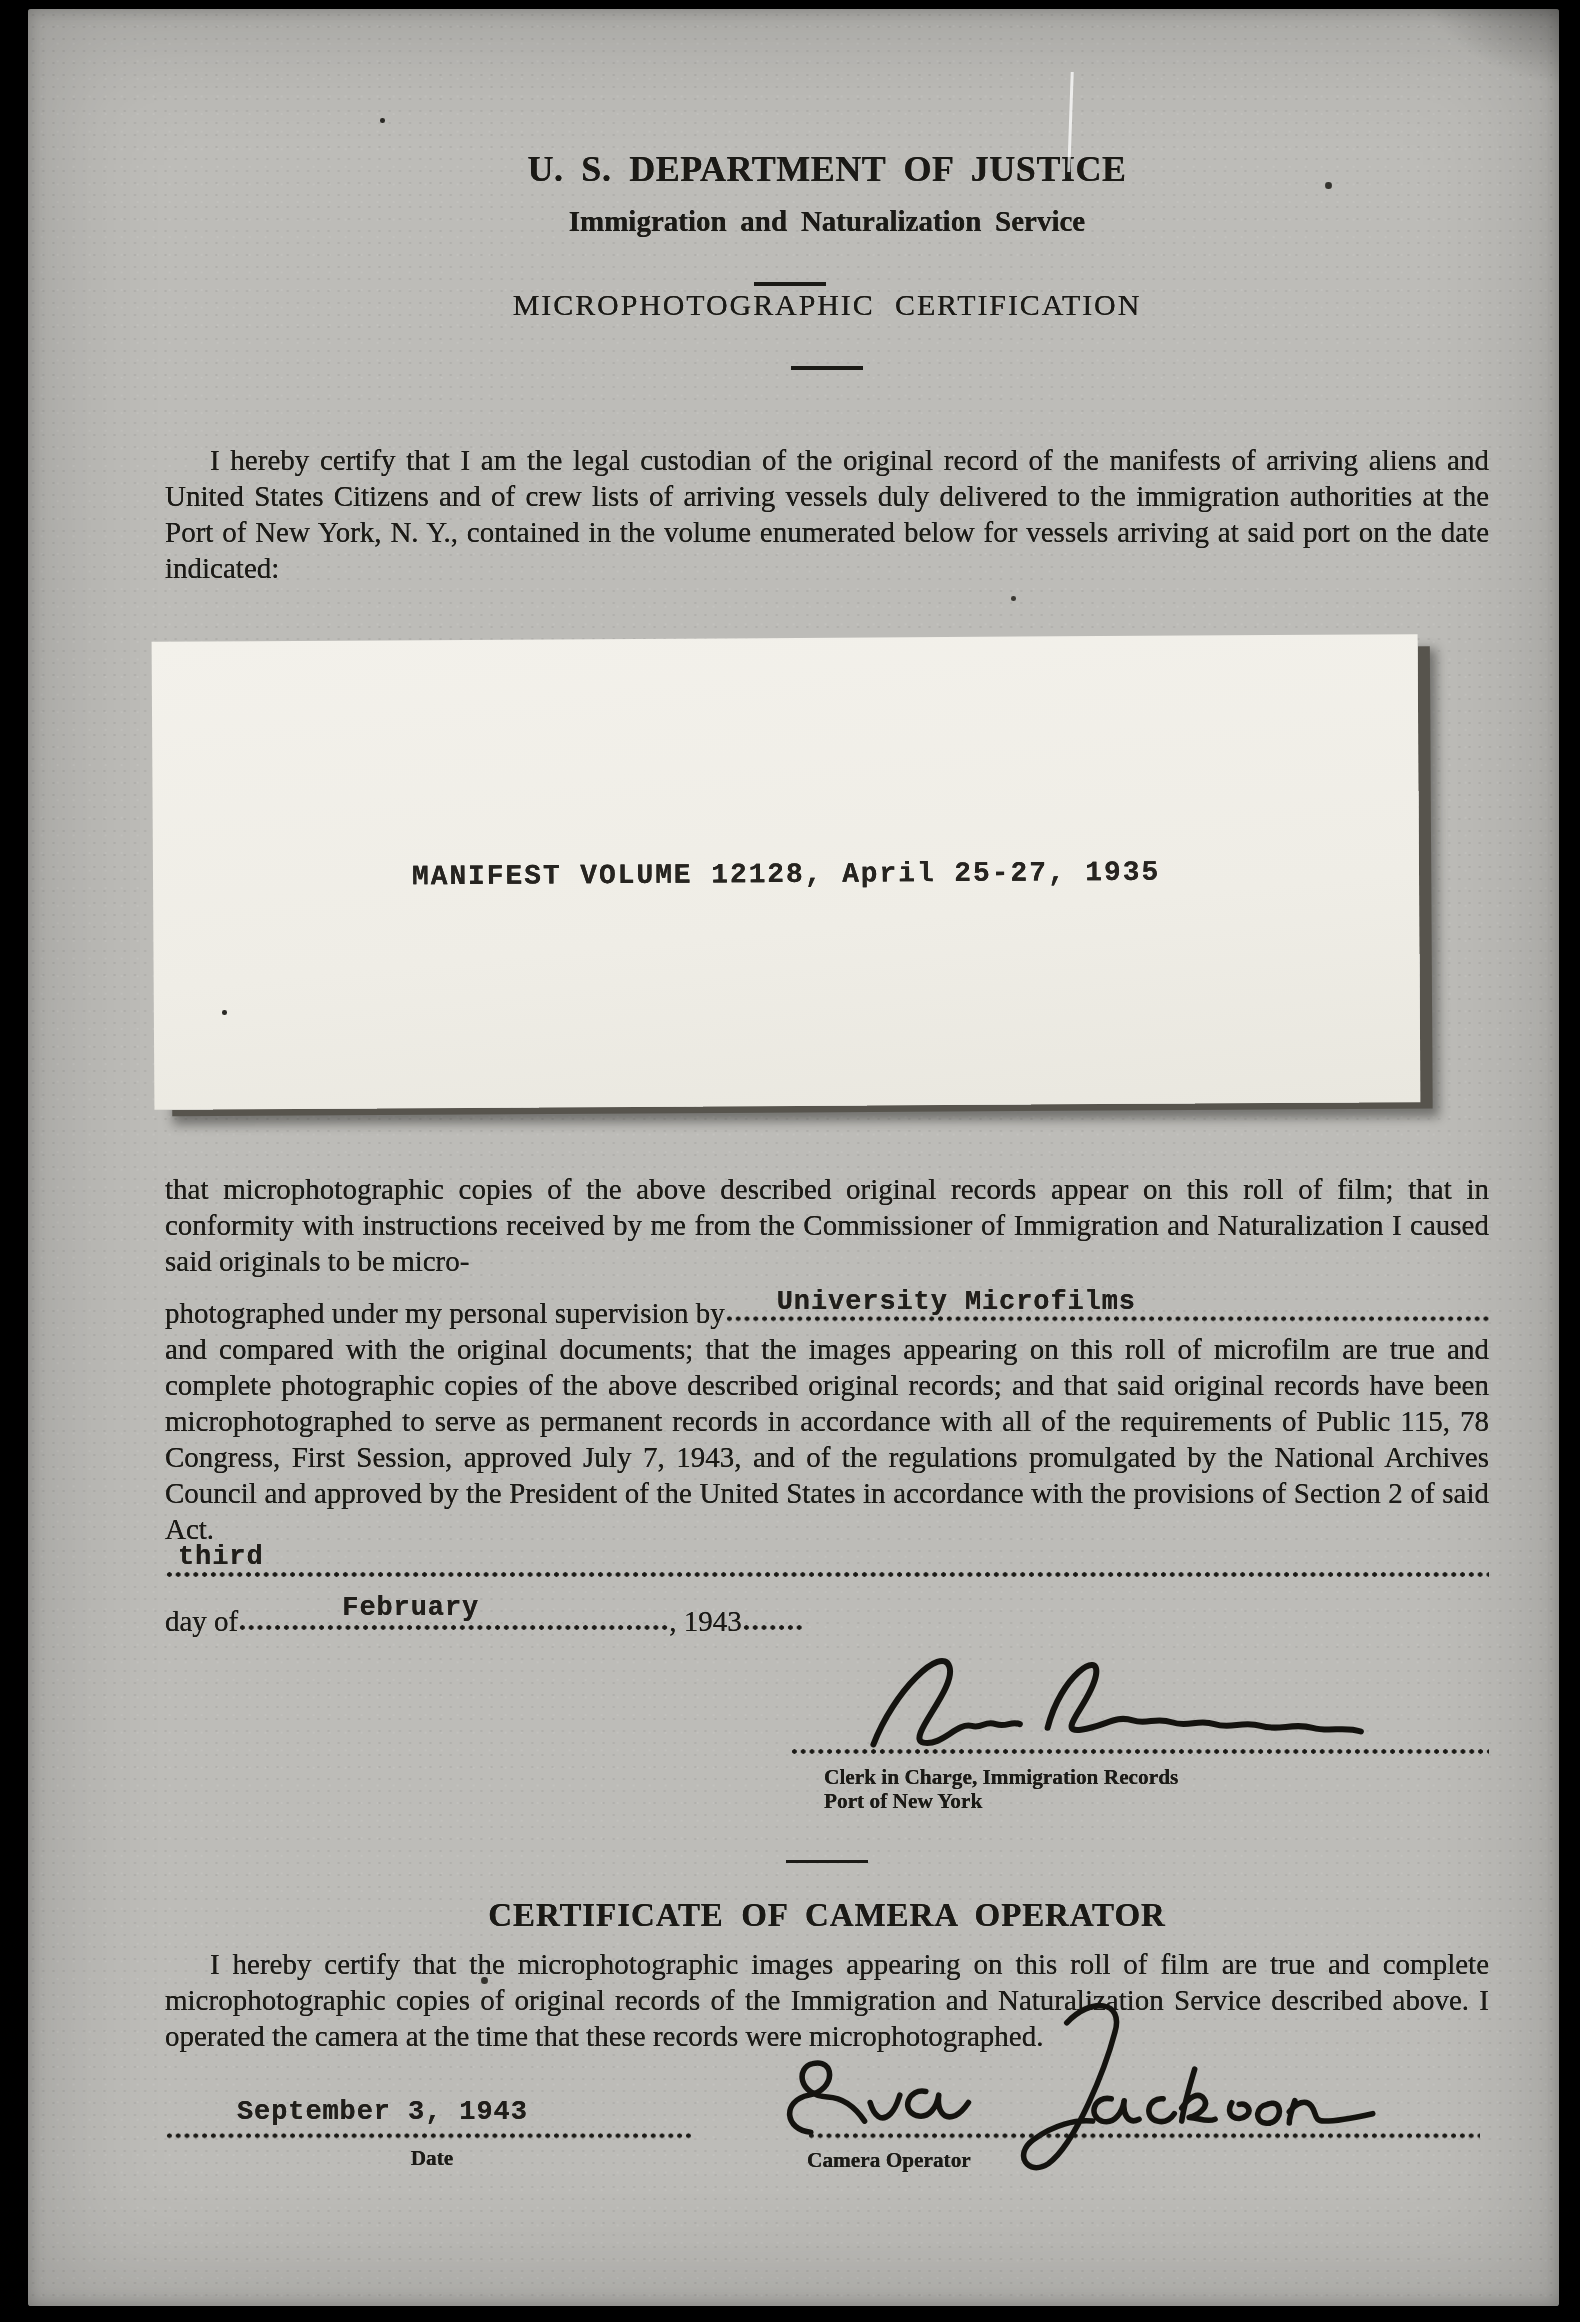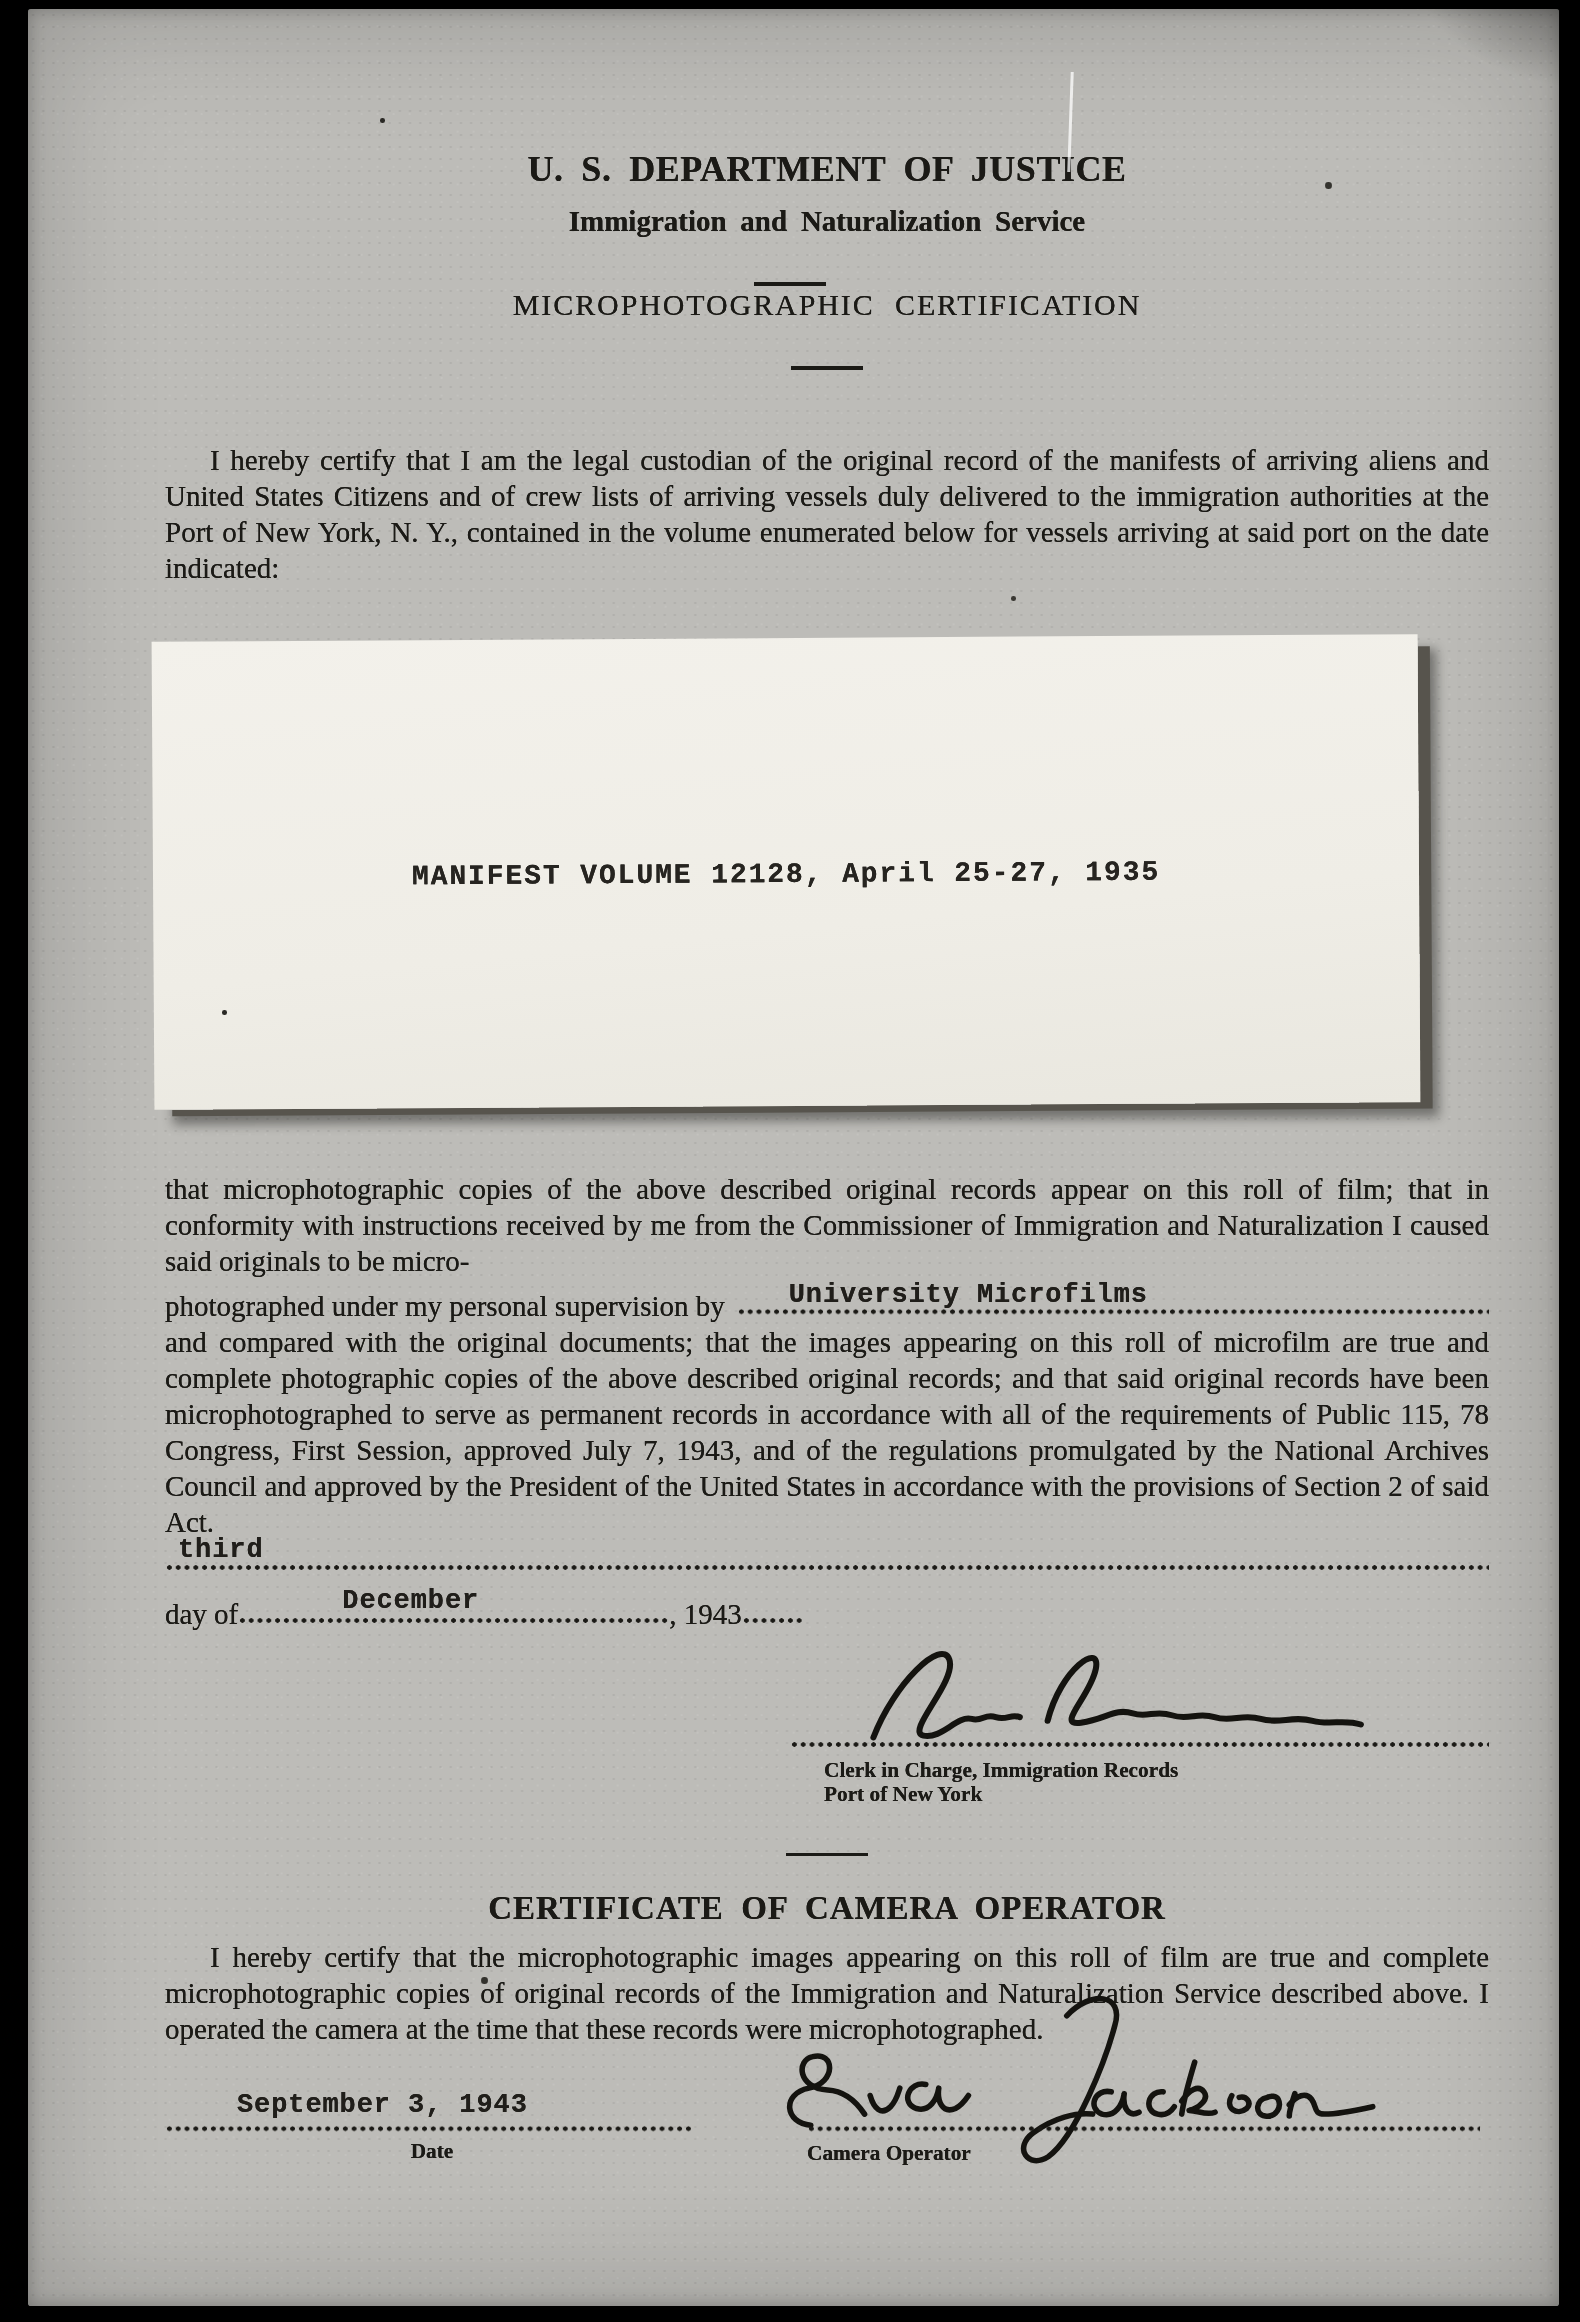--- a/index.html
+++ b/index.html
@@ -46,21 +46,21 @@
          font-size:27px;font-weight:700;letter-spacing:0.9px;color:#201e1a;white-space:nowrap;}
   
   .leader,.fill{background-image:radial-gradient(circle,#1b1a16 2.1px,transparent 2.6px);
          background-size:8.8px 7.4px;background-repeat:repeat-x;background-position:left bottom;}
   .leader{height:7.4px;}
   .fill{display:inline-block;position:relative;height:7.4px;}
   .fill .typed{position:absolute;bottom:2.8px;}
   
   .fline{display:flex;align-items:baseline;font-size:29px;line-height:36px;}
   .fline .grow{flex:1;}
-  .sup-line{margin-top:9px;gap:12px;}
+  .sup-line{margin-top:16px;}
   .sup-line .typed{left:52px;}
   .exec-line{margin-top:24px;text-indent:0;}
   .exec-line .pre{padding-left:63px;}
   .exec-line .typed{left:13px;}
   .day-line{margin-top:25px;font-size:29px;line-height:36px;}
   .day-line .f1{width:431px;}
   .day-line .f1 .typed{left:104px;bottom:4.6px;}
   .day-line .f2{width:63px;}
   
   .clerk{position:relative;height:215px;}
@@ -118,21 +118,21 @@
 
     <p class="para">and compared with the original documents; that the images appearing on this roll of microfilm are true and complete photographic copies of the above described original records; and that said original records have been microphotographed to serve as permanent records in accordance with all of the requirements of Public 115, 78 Congress, First Session, approved July 7, 1943, and of the regulations promulgated by the National Archives Council and approved by the President of the United States in accordance with the provisions of Section 2 of said Act.</p>
 
     <div class="fline exec-line">
         <span class="fill grow">
           <span class="typed">third</span>
         </span>
     </div>
 
     <div class="day-line">
-      <span>day of</span><span class="fill f1"><span class="typed">December</span></span><span>, 1943</span><span class="fill f2"></span>
+      <span>day of</span><span class="fill f1"><span class="typed">February</span></span><span>, 1943</span><span class="fill f2"></span>
     </div>
 
     <div class="clerk">
       <svg width="519" height="130" viewBox="0 0 560 140">
         <path class="sig" stroke-width="6.5" d="M22,118 C44,60 96,10 104,34 C112,58 56,112 76,116 C96,120 112,94 128,98 C140,101 142,92 154,96 C166,100 170,92 180,96 M210,100 C224,44 268,14 262,44 C256,74 218,106 246,102 C274,98 282,86 302,92 C318,97 326,88 344,94 C362,100 372,90 390,96 C408,102 420,92 440,98 C460,104 474,94 496,100 C514,105 530,98 548,104"></path>
       </svg>
       <div class="leader"></div>
       <div class="cap">
         <div>Clerk in Charge, Immigration Records</div>
         <div>Port of New York</div>

